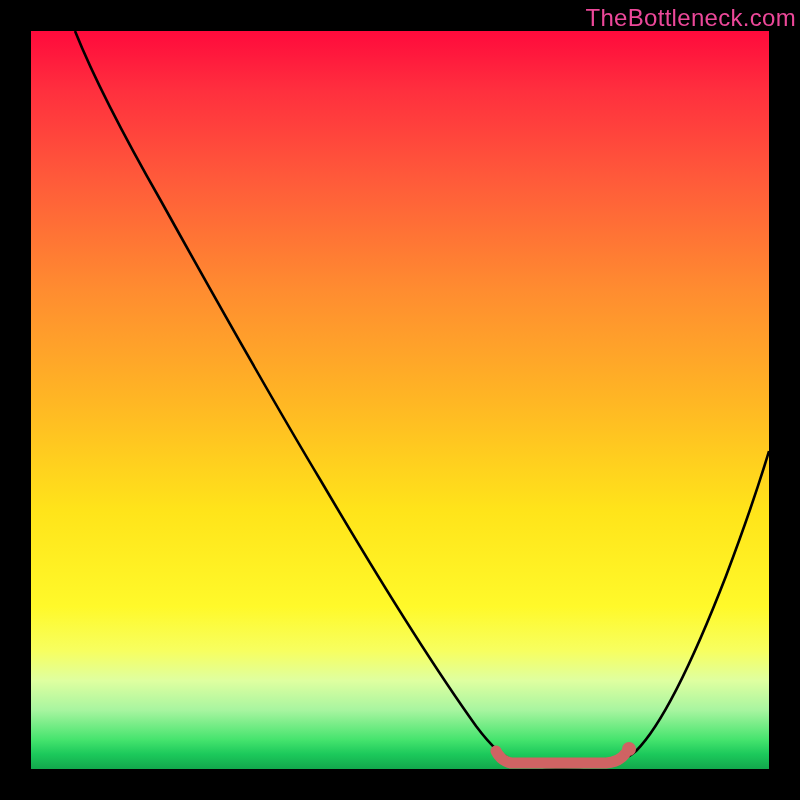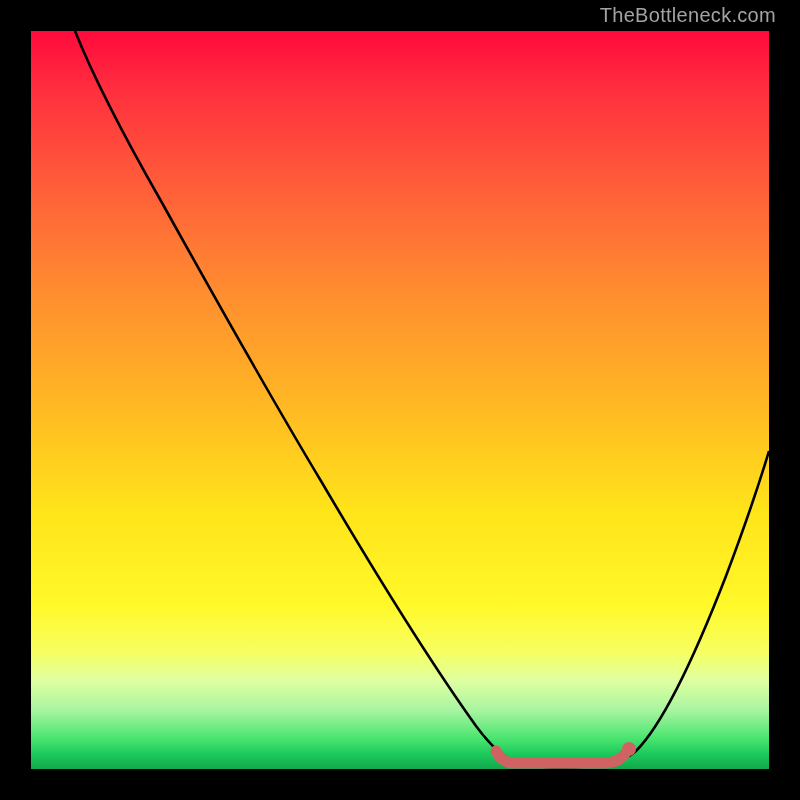--- a/index.html
+++ b/index.html
@@ -43,23 +43,23 @@
       #dfffa0 88%,
       #a8f5a0 92%,
       #46e46e 96%,
       #1cc95b 98%,
       #12a84c 100%
     );
   }
   .watermark {
     position: absolute;
     top: 4px;
-    right: 24px;
-    color: #a3a3a3;
-    font-size: 20px;
+    right: 4px;
+    color: #ec4899;
+    font-size: 24px;
     font-weight: 500;
     letter-spacing: 0.3px;
     user-select: none;
   }
   svg.curve {
     position: absolute;
     inset: 0;
   }
 </style>
 </head>

